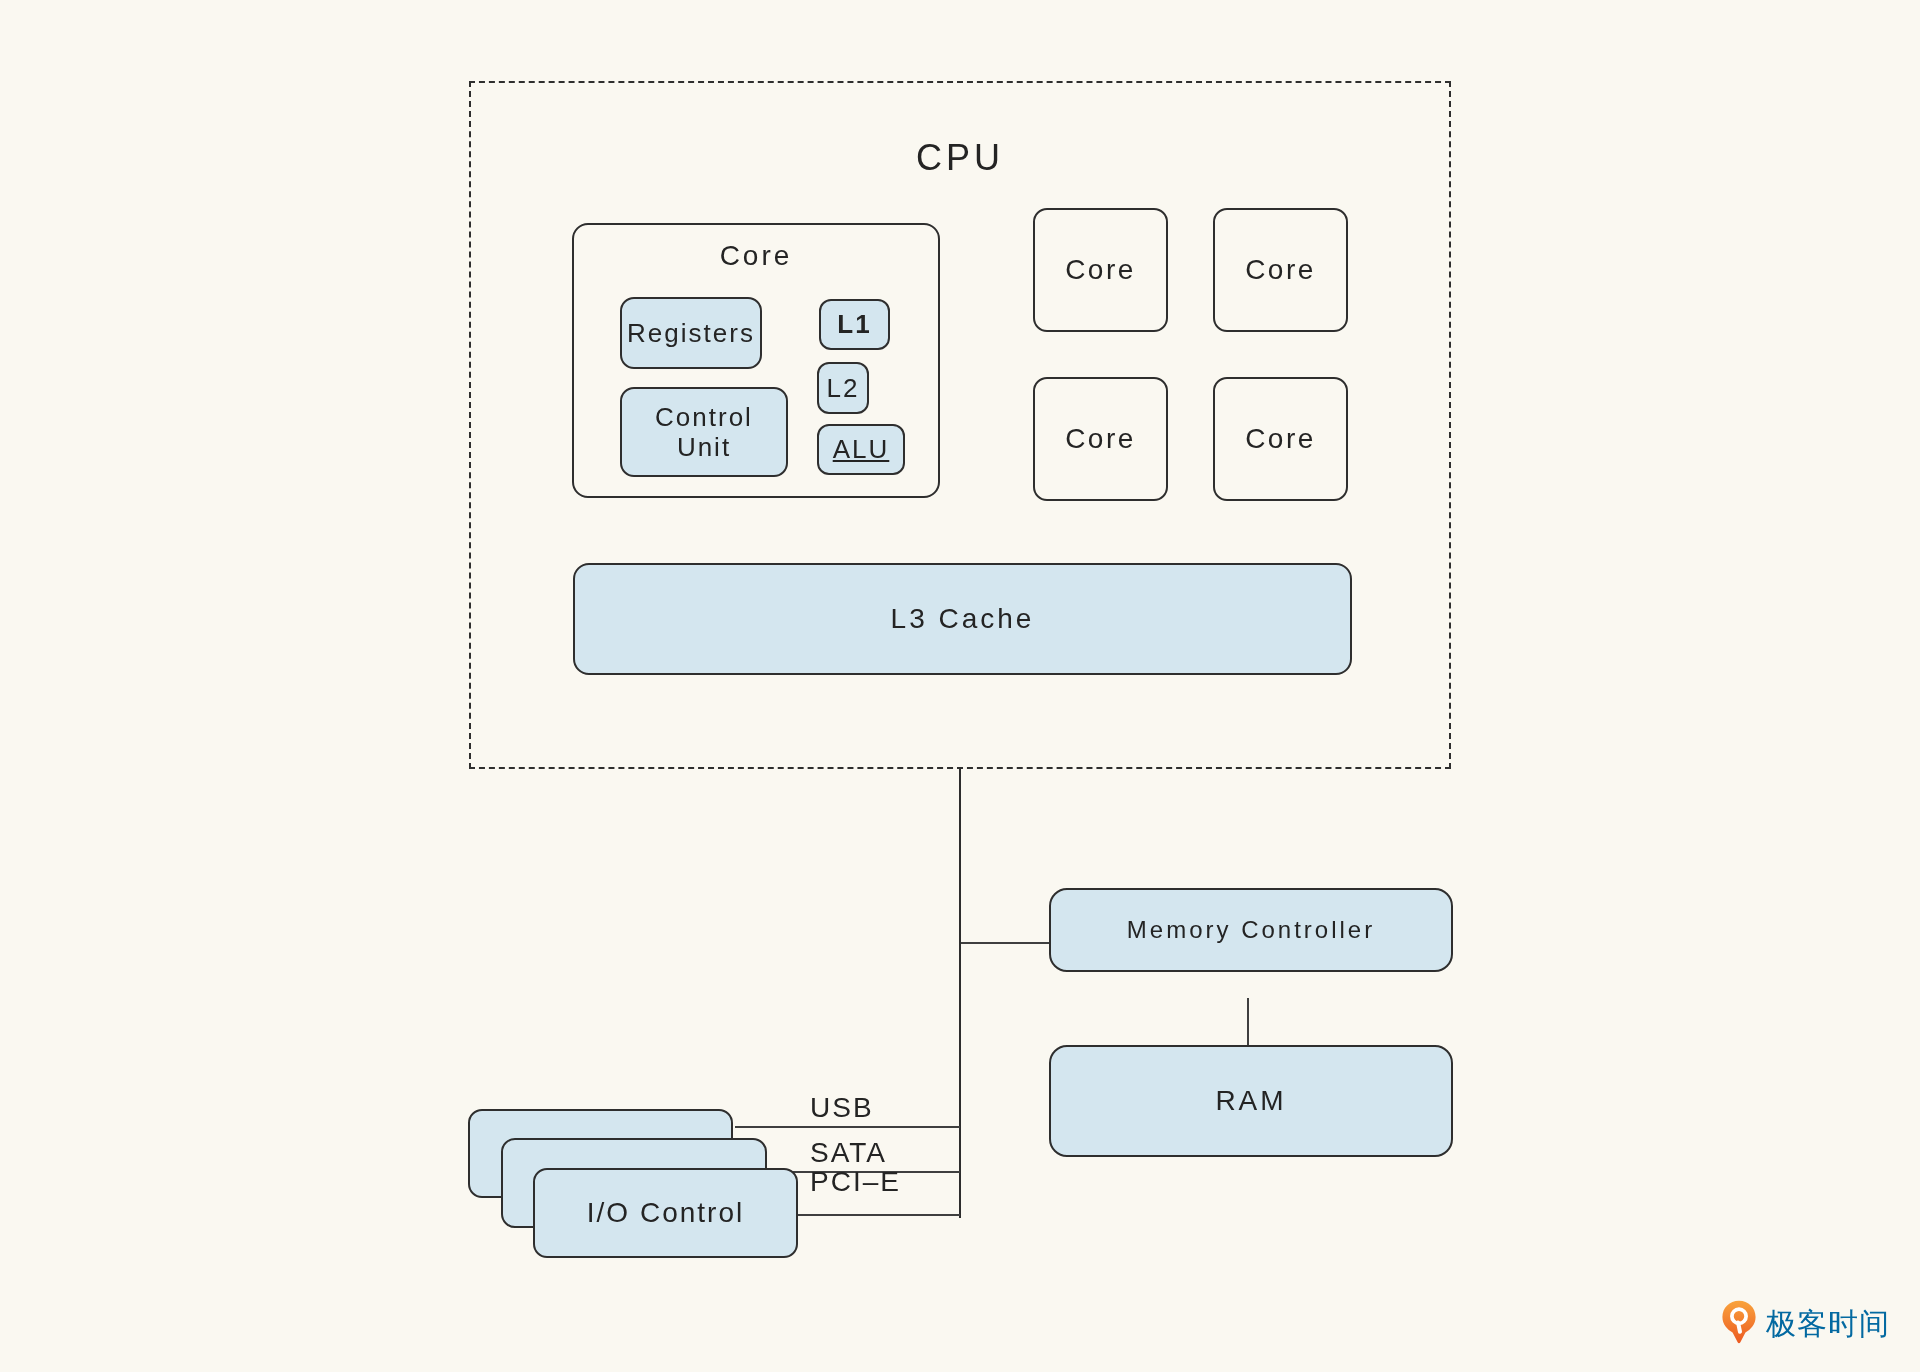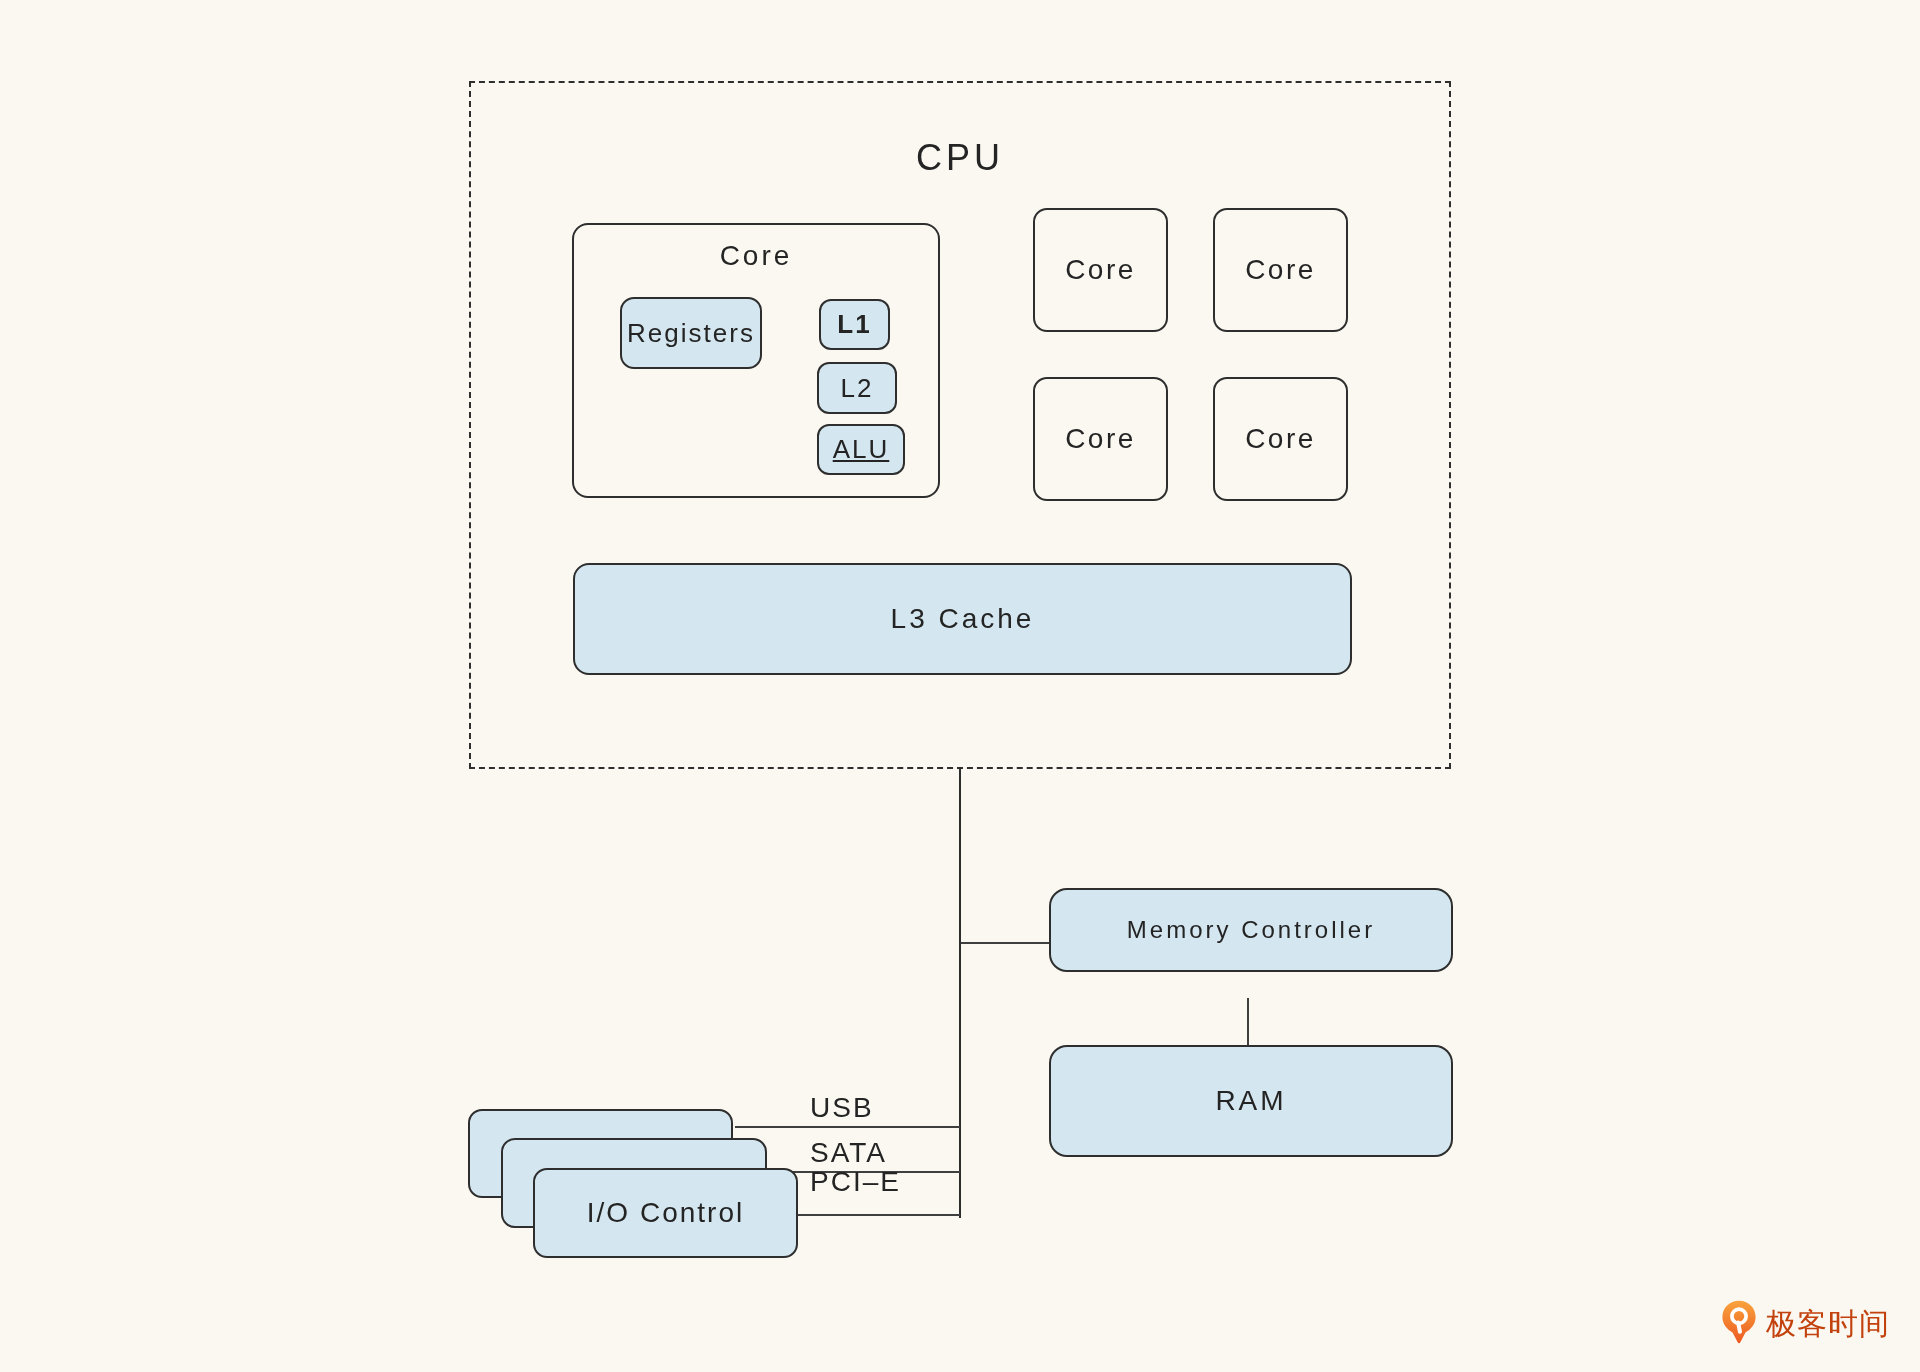--- a/index.html
+++ b/index.html
@@ -24,21 +24,21 @@
     border:2px solid #2e2e2e;border-radius:16px;}
   .core-detail-title{left:0;top:14px;width:100%;height:34px;line-height:34px;
     font-size:28px;letter-spacing:3px;text-align:center;}
   .bluebox{background:#D4E6EF;border:2px solid #2e2e2e;border-radius:14px;
     font-size:26px;letter-spacing:2px;}
   .registers{left:46px;top:72px;width:142px;height:72px;}
   .control-unit{left:46px;top:162px;width:168px;height:90px;line-height:30px;}
   .control-unit span{display:inline-block;width:116px;}
   .smallbox{border-radius:12px;}
   .l1{left:245px;top:74px;width:71px;height:51px;font-weight:bold;}
-  .l2{left:243px;top:137px;width:80px;height:52px;}
+  .l2{left:243px;top:137px;width:52px;height:52px;}
   .alu{left:243px;top:199px;width:88px;height:51px;text-decoration:underline;}
 
   
   .core-plain{width:135px;height:124px;border:2px solid #2e2e2e;border-radius:14px;
     font-size:28px;letter-spacing:2.5px;background:transparent;}
   .core-a{left:1033px;top:208px;}
   .core-b{left:1213px;top:208px;}
   .core-c{left:1033px;top:377px;}
   .core-d{left:1213px;top:377px;}
 
@@ -69,31 +69,34 @@
 
   
   .bus-label{left:810px;width:140px;height:32px;line-height:32px;
     font-size:28px;letter-spacing:2px;}
   .usb-label{top:1092px;}
   .sata-label{top:1137px;}
   .pcie-label{top:1166px;}
 
   
   .logo{left:1722px;top:1300px;display:flex;align-items:center;gap:10px;}
-  .logo-text{font-size:30px;letter-spacing:1px;color:#c2410c;line-height:44px;}
+  .logo-text{font-size:30px;letter-spacing:1px;color:#0369a1;line-height:44px;}
 </style>
 </head>
 <body>
 
 <div class="abs cpu-box"></div>
 <div class="abs cpu-title">CPU</div>
 
 <div class="abs core-detail">
   <div class="abs core-detail-title">Core</div>
   <div class="abs bluebox center registers">Registers</div>
+  <div class="abs bluebox center control-unit">
+    <span>Control Unit</span>
+  </div>
   <div class="abs bluebox smallbox center l1">L1</div>
   <div class="abs bluebox smallbox center l2">L2</div>
   <div class="abs bluebox smallbox center alu">ALU</div>
 </div>
 
 <div class="abs core-plain center core-a">Core</div>
 <div class="abs core-plain center core-b">Core</div>
 <div class="abs core-plain center core-c">Core</div>
 <div class="abs core-plain center core-d">Core</div>
 

